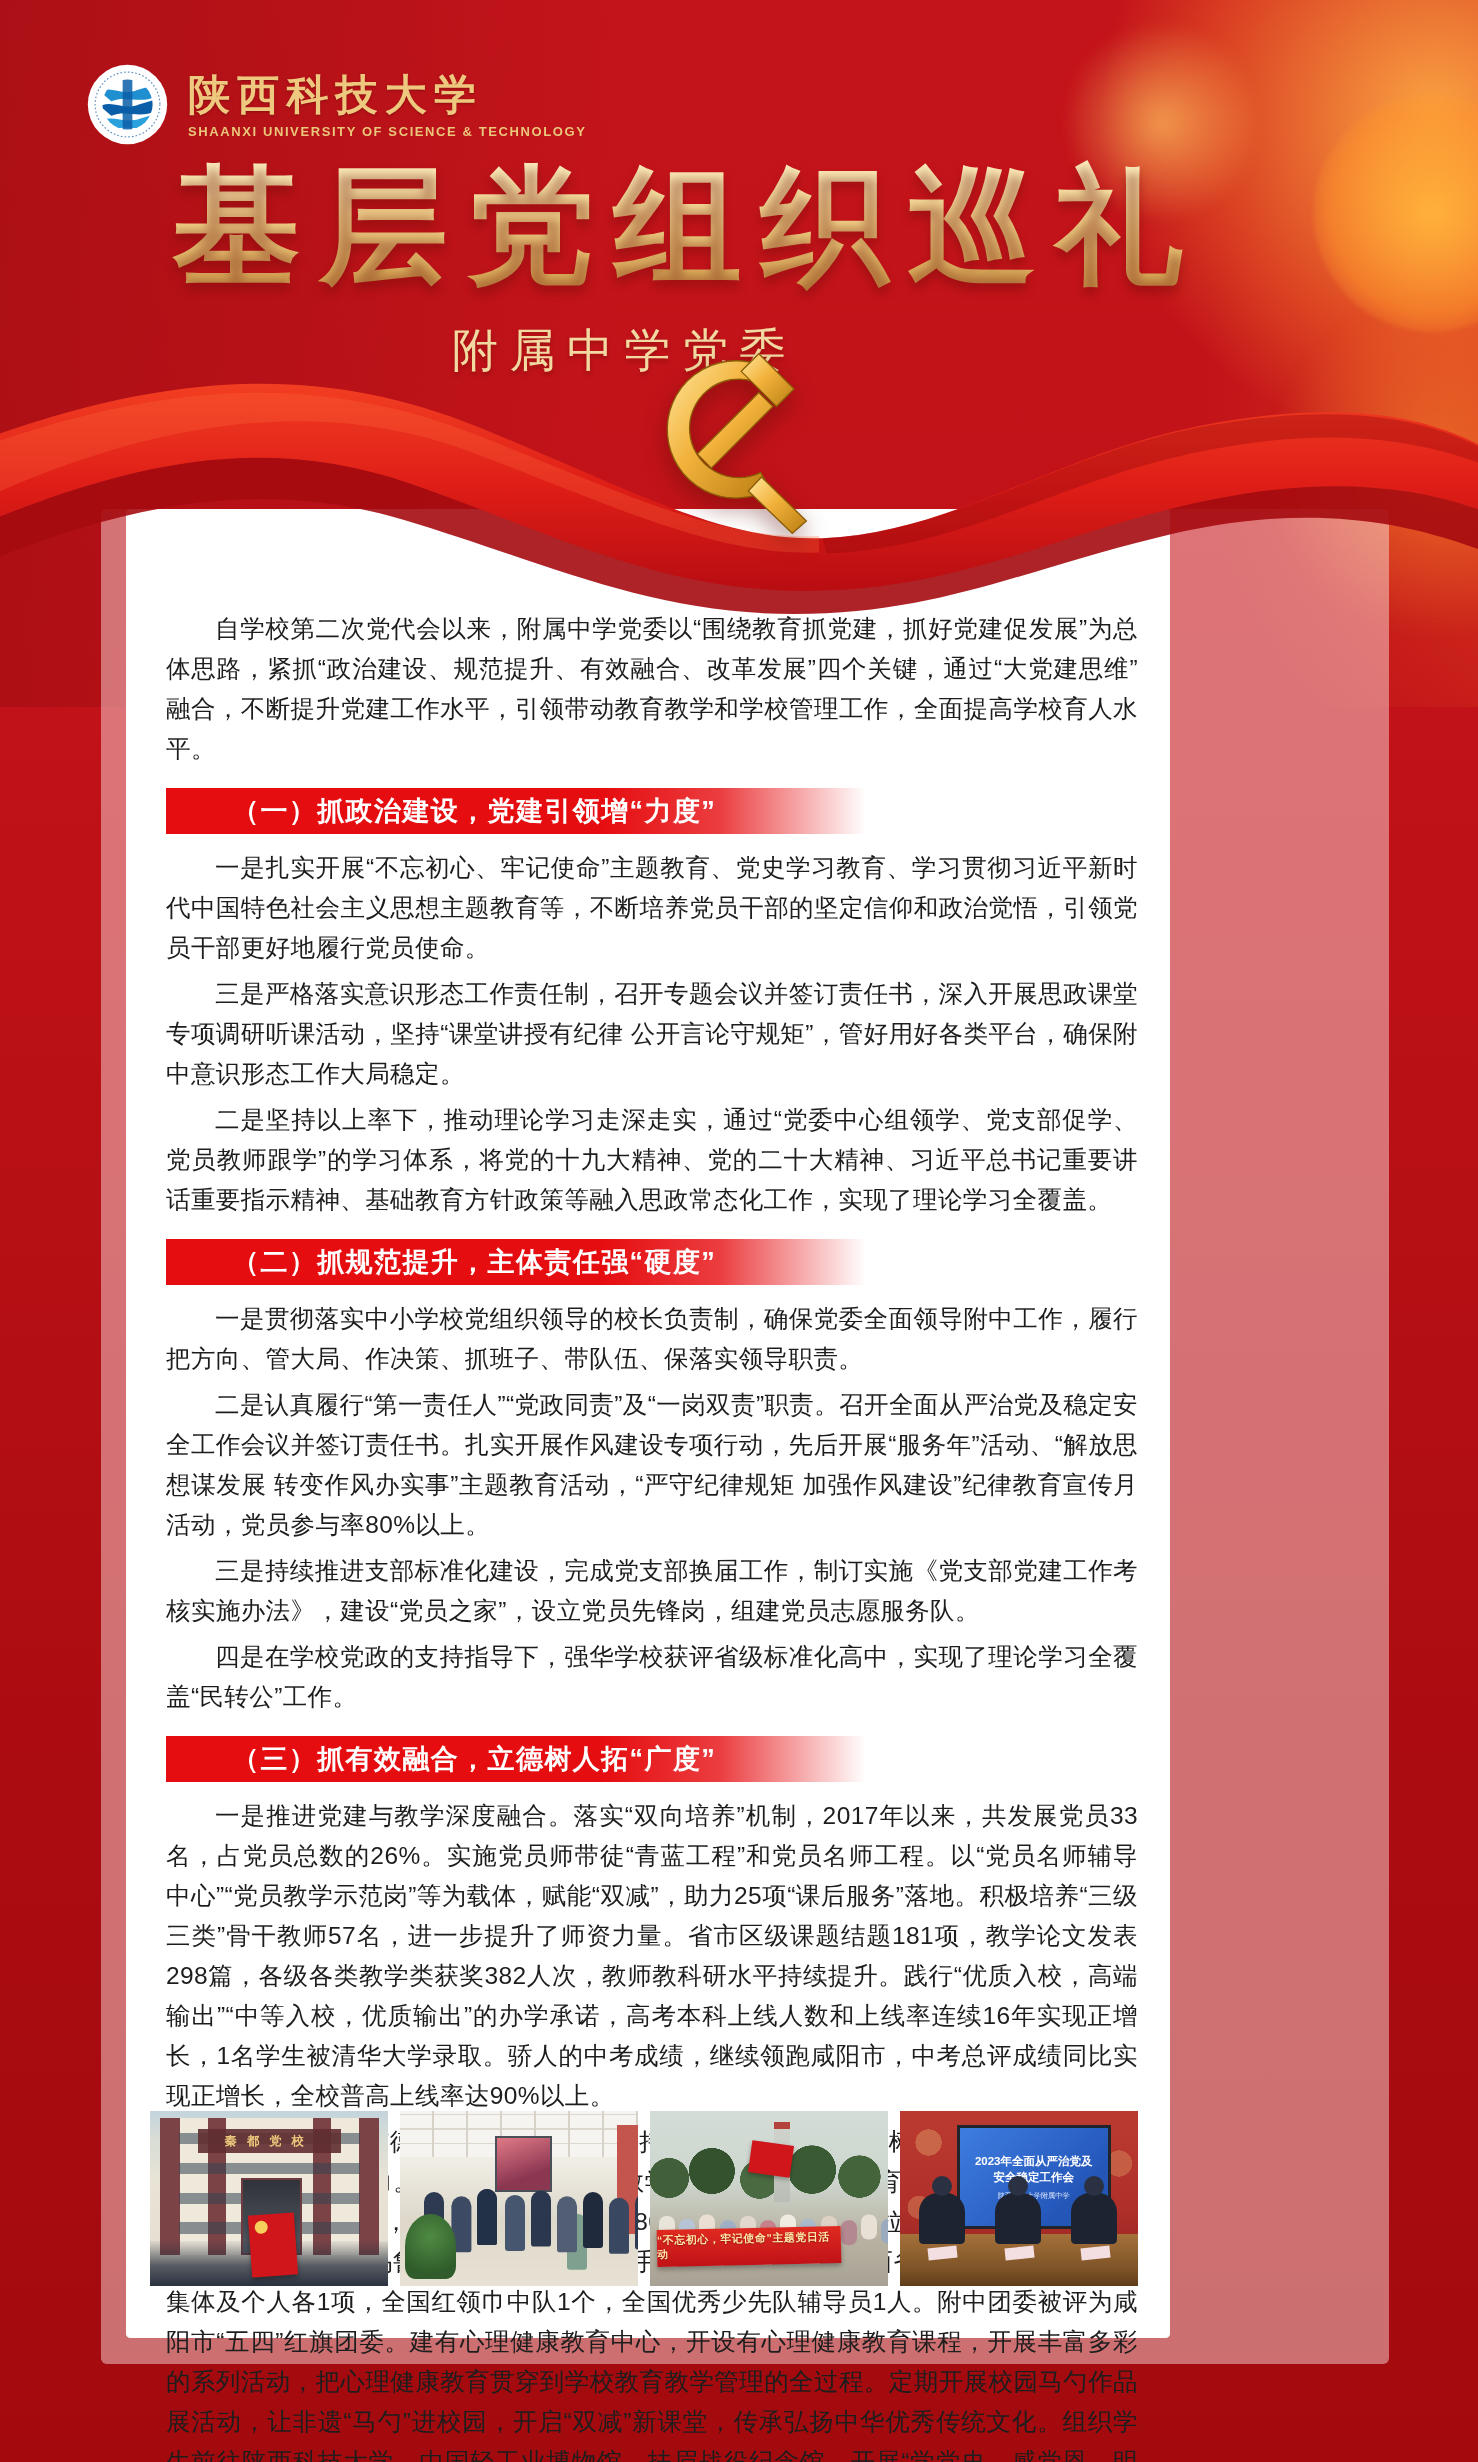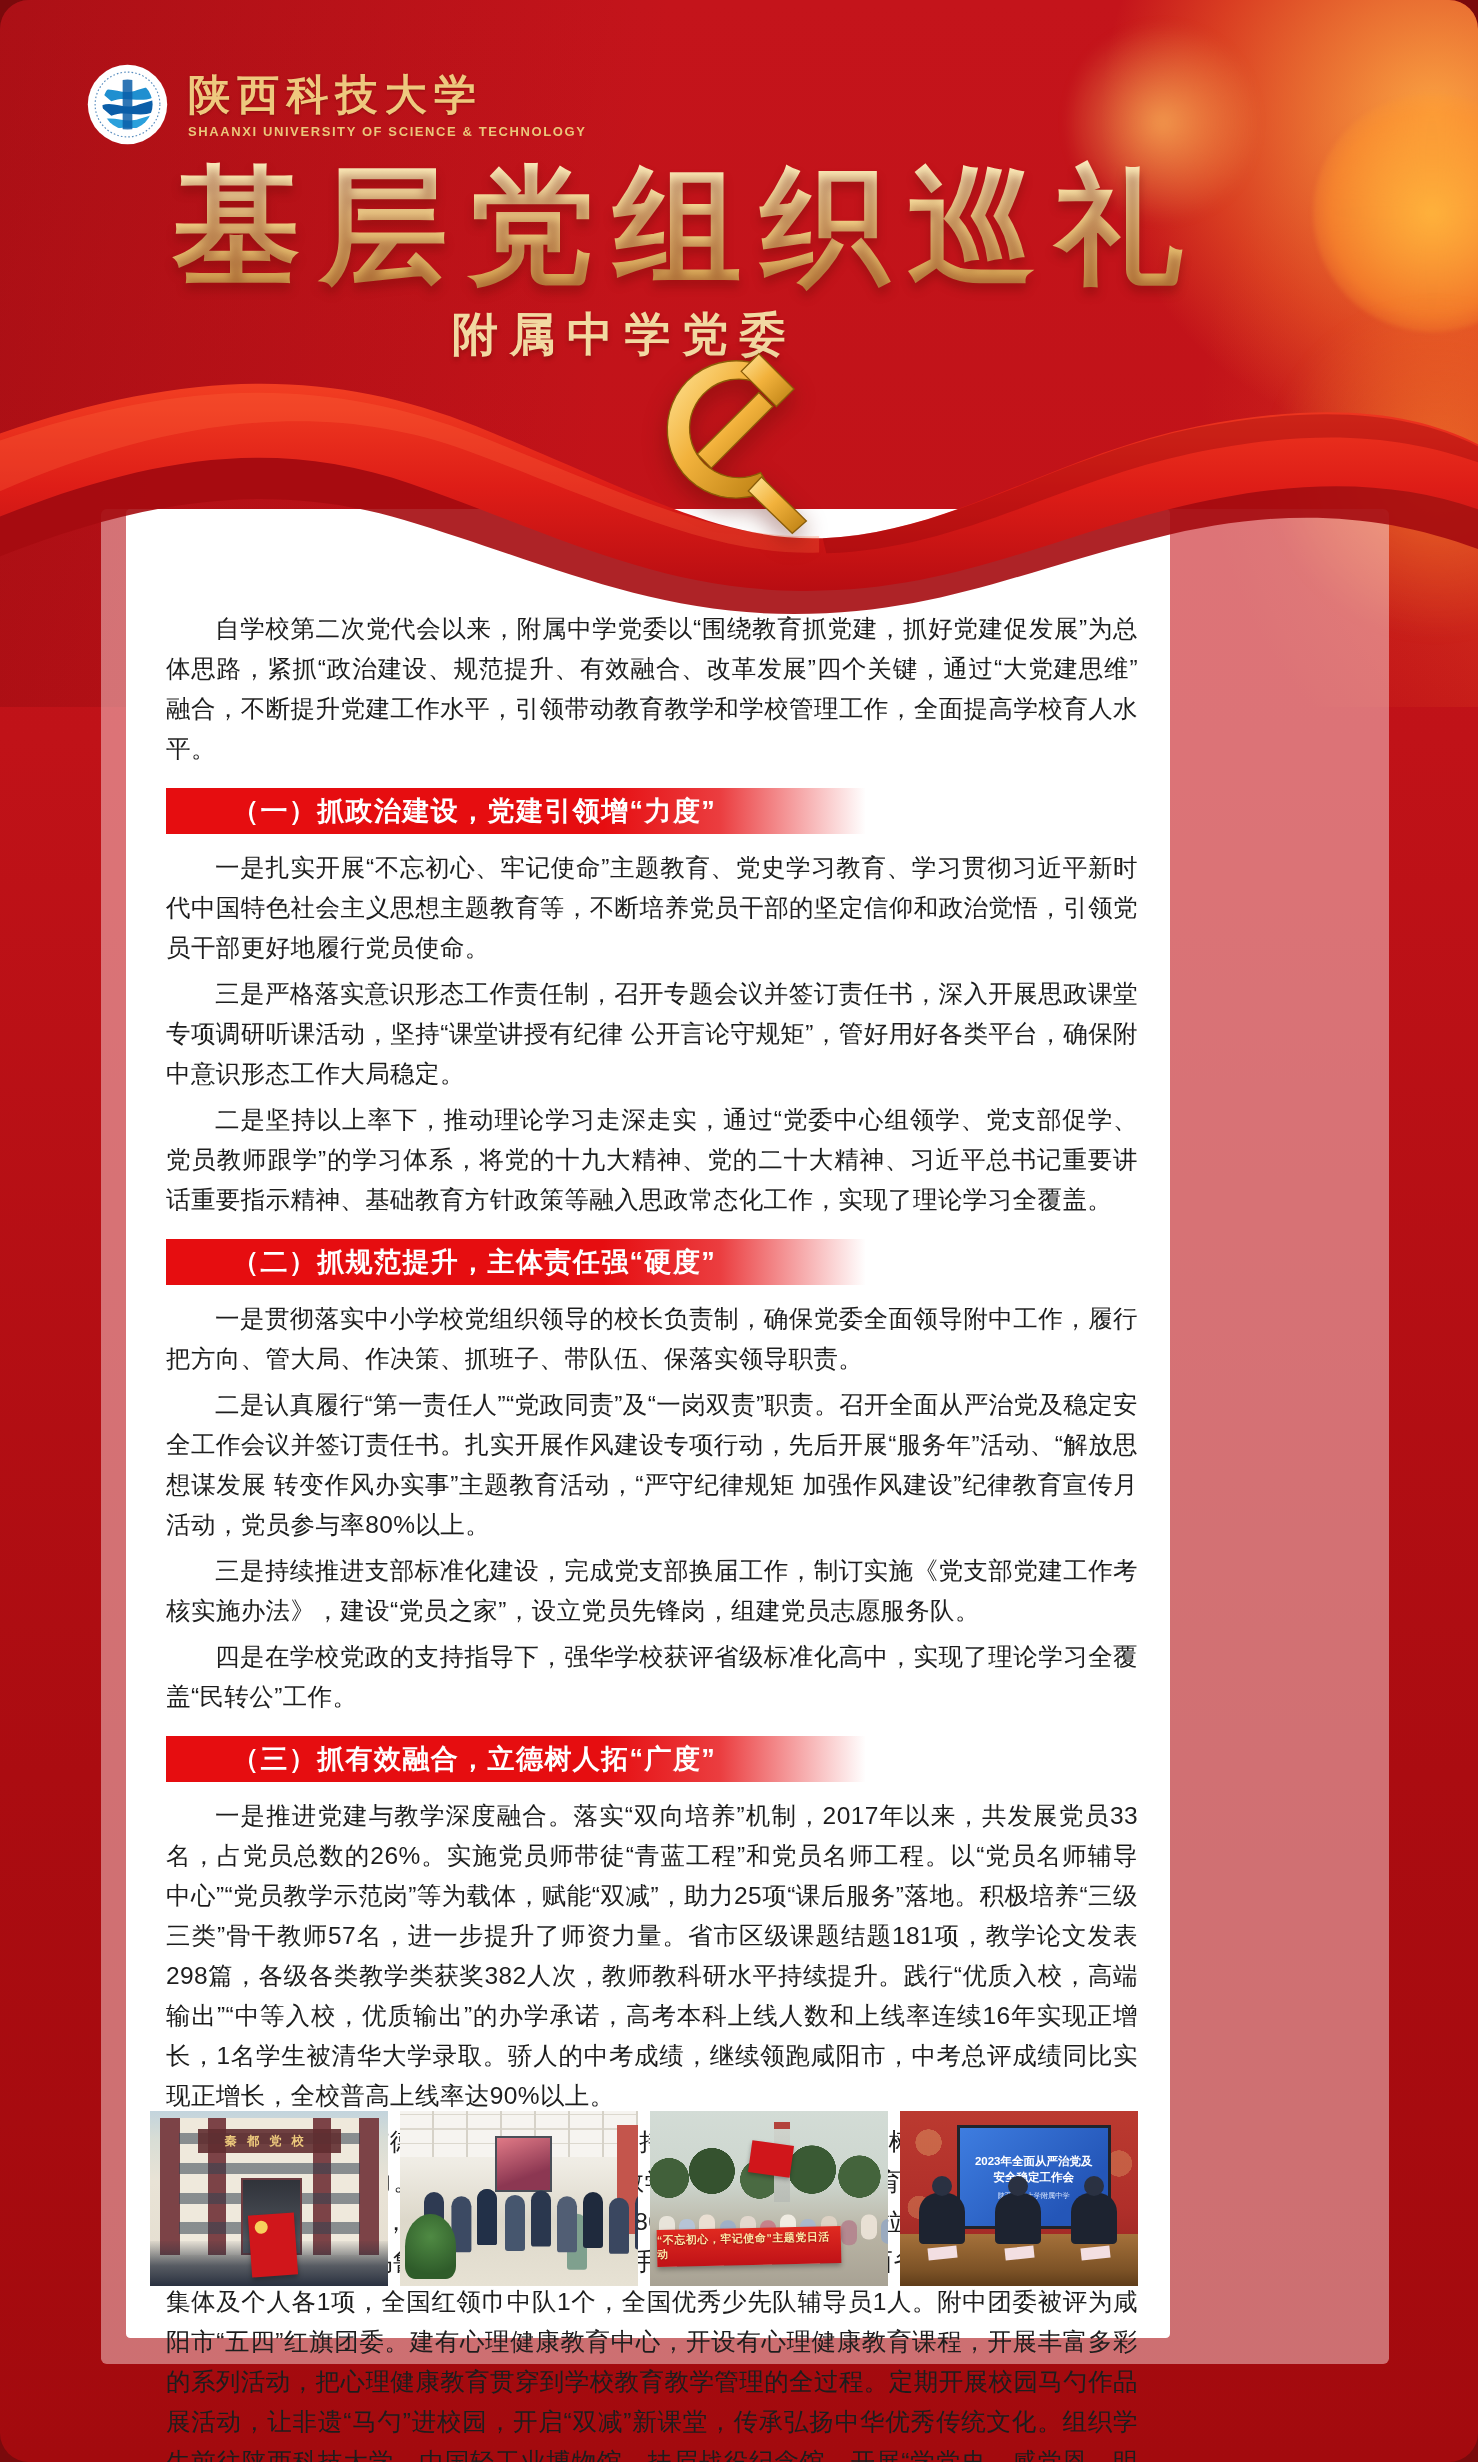--- a/index.html
+++ b/index.html
@@ -1,20 +1,19 @@
 <!DOCTYPE html>
 <html lang="zh" style="font-size:11.5px"><head>
 <meta charset="utf-8">
 <style>
   html,body{margin:0;padding:0;background:#7a0a0c;}
   .poster{
     position:relative;width:1478px;height:2462px;overflow:hidden;
     font-family:"Liberation Sans","DejaVu Sans",sans-serif;
     background:linear-gradient(180deg,#c4141b 0%,#c01218 30%,#ab0c11 72%,#a30a0e 100%);
-    border-radius:29px;
   }
   
   .glow{position:absolute;left:0;top:0;width:1478px;height:707px;pointer-events:none;
     background:
       radial-gradient(circle 462px at 97% 16%, rgba(255,176,70,.9), rgba(252,130,45,.38) 50%, rgba(252,130,45,0) 72%),
       radial-gradient(circle 650px at 112% 58%, rgba(248,110,35,.5), rgba(248,110,35,0) 70%),
       linear-gradient(100deg, rgba(110,5,9,.28) 0%, rgba(190,20,20,0) 42%);}
   .bokeh{position:absolute;border-radius:50%;pointer-events:none;}
   .b1{left:1068px;top:14.4px;width:188px;height:217px;filter:blur(5.8px);
       background:radial-gradient(circle,rgba(255,195,95,.7),rgba(255,150,50,0) 70%);}
@@ -29,22 +28,22 @@
   .uni-zh{font-family:"DejaVu Serif","Liberation Serif",serif;font-weight:bold;
           font-size:42px;color:#eec87e;letter-spacing:7.2px;text-shadow:0 1.4px 2.2px rgba(90,10,5,.5);}
   .uni-en{margin-top:1px;font-size:13px;font-weight:bold;color:#eac77b;letter-spacing:1.6px;text-align:right;}
   
   .main-title{position:absolute;left:0;top:141px;width:1374px;margin:0;text-align:center;
     font-family:"DejaVu Serif","Liberation Serif",serif;font-weight:bold;font-size:128px;
     letter-spacing:19px;color:#efcb7e;
     background:linear-gradient(180deg,#fdf0c4 8%,#f2d188 45%,#d9a958 78%,#c08c3a 100%);
     -webkit-background-clip:text;background-clip:text;-webkit-text-fill-color:transparent;
     text-shadow:0 7.2px 10px rgba(100,12,6,.35);}
-  .subtitle{position:absolute;left:0;top:304px;width:1249px;text-align:center;margin:0;
-    font-family:"DejaVu Serif","Liberation Serif",serif;font-weight:bold;
+  .subtitle{position:absolute;left:0;top:320px;width:1249px;text-align:center;margin:0;
+    font-family:"DejaVu Serif","Liberation Serif",serif;font-weight:normal;
     font-size:46px;letter-spacing:11.5px;color:#f2d9a2;text-shadow:0 2.9px 4.3px rgba(100,12,6,.4);}
   
   .ribbon{position:absolute;left:0;top:325px;width:1478px;height:289px;}
   .emblem{position:absolute;left:655px;top:339px;width:176px;height:202px;
           filter:drop-shadow(0 10px 11.5px rgba(90,10,5,.45));}
   
   .card-frame{position:absolute;left:101px;top:509px;width:1288px;height:1855px;
               background:rgba(255,235,236,.45);border-radius:5.8px;}
   .card{position:absolute;left:126px;top:509px;width:1044px;height:1829px;background:#ffffff;
         border-radius:4.3px;box-sizing:border-box;padding:100px 32px 0 40px;}

